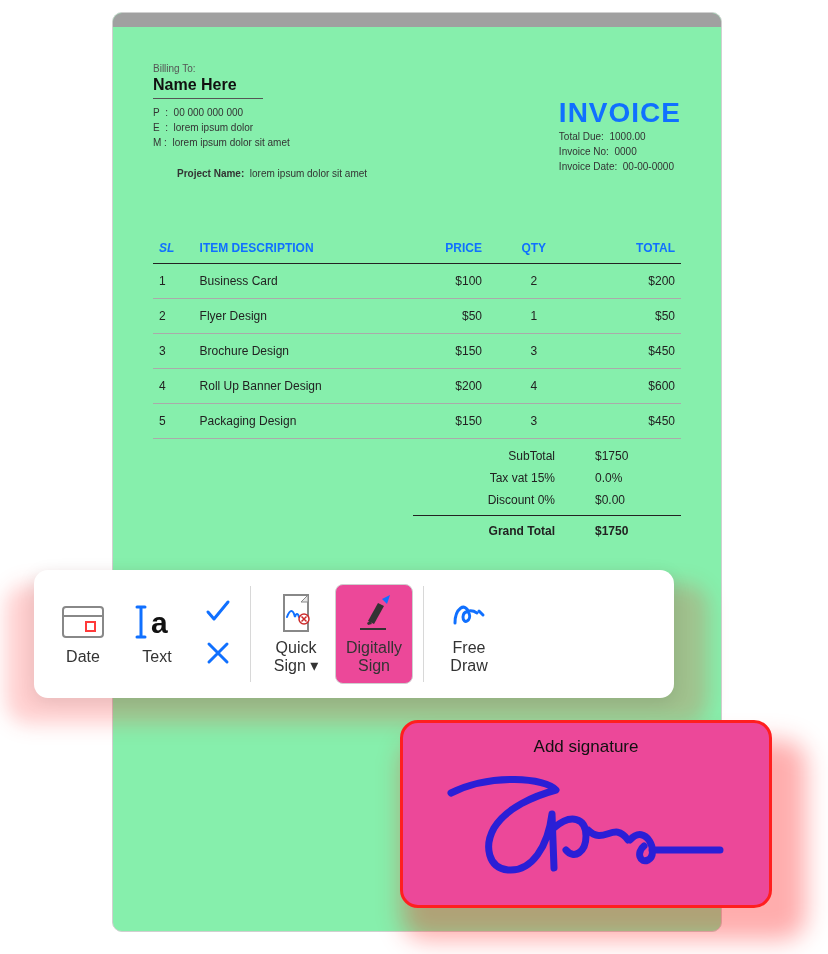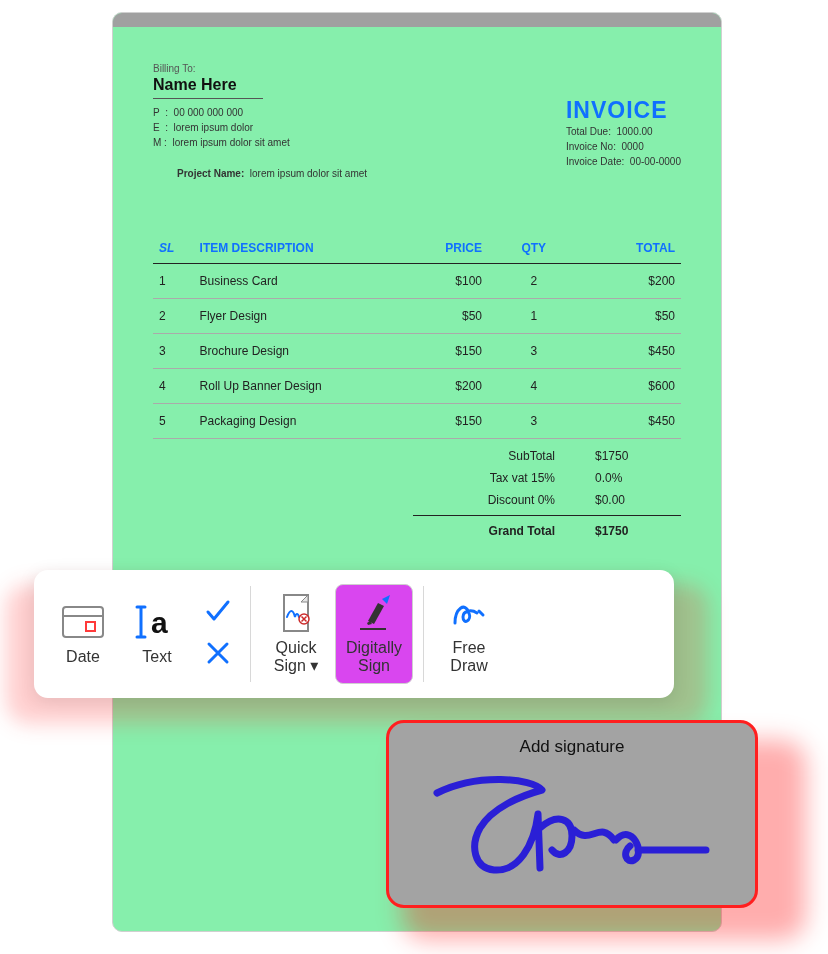--- a/index.html
+++ b/index.html
@@ -20,21 +20,21 @@
 
 .billing-block { float:left; width:320px; }
 .billing-label { font-size:10px; color:#555; margin-bottom:2px; }
 .billing-name { font-size:16px; font-weight:700; color:#111; margin-bottom:4px; }
 .billing-underline { border-top:1px solid #555; width:110px; margin-bottom:6px; }
 .billing-line { font-size:10px; color:#333; line-height:1.5; }
 .billing-project { font-size:10px; color:#333; margin-top:18px; }
 .billing-project b { font-weight:700;padding-left:24px; }
 
 .invoice-block { float:right; text-align:left; margin-top:34px; }
-.invoice-title { font-size:23px; font-weight:900; color:#1070ff; letter-spacing:1px; }
+.invoice-title { font-size:28px; font-weight:900; color:#1070ff; letter-spacing:1px; }
 .invoice-meta { font-size:10px; color:#333; line-height:1.5; }
 
 .clear { clear:both; }
 
 .table { width:100%; border-collapse:collapse; margin-top:54px; font-size:12px; }
 .table th { color:#1070ff; font-weight:700; text-align:left; padding:8px 6px; border-bottom:1px solid #222; }
 .table th.num { text-align:right; }
 .table th.ctr { text-align:center; }
 .table td { padding:10px 6px; border-bottom:1px solid #aaa; color:#222; }
 .table td.num { text-align:right; }
@@ -73,40 +73,40 @@
   background:#fff;
   border-radius:14px;
   box-shadow:0 4px 18px rgba(0,0,0,0.10);
   display:flex;
   align-items:center;
   padding:10px 14px;
   gap:4px;
 }
 .tb-item { display:flex; flex-direction:column; align-items:center; justify-content:center; gap:6px; padding:8px 10px; border-radius:8px; min-width:70px; }
 .tb-item .tb-label { font-size:16px; color:#333; text-align:center; line-height:1.15; }
-.tb-item-active { background:#d946ef; border:1px solid #cfcfcf; }
+.tb-item-active { background:#ec4899; border:1px solid #cfcfcf; }
 .tb-sep { width:1px; height:96px; background:#d8d8d8; margin:0 6px; }
 .tb-minibtns { display:flex; flex-direction:column; gap:14px; padding:0 8px; }
 .tb-minibtn { width:28px; height:28px; display:flex; align-items:center; justify-content:center; }
 .tb-icon { width:44px; height:40px; display:flex; align-items:center; justify-content:center; }
 
 
 .sig-glow {
   position:absolute;
   left:402px; top:740px;
   width:404px; height:200px;
   border-radius:24px;
   background:rgba(255,20,20,0.35);
   filter:blur(12px);
 }
 .sig-box {
   position:absolute;
-  left:386px; top:720px;
+  left:400px; top:720px;
   width:372px; height:188px;
-  background:#a3a3a3;
+  background:#ec4899;
   border:3px solid #ff1f1f;
   border-radius:18px;
   display:flex;
   flex-direction:column;
   align-items:center;
   padding:14px 10px 6px;
 }
 .sig-title { font-size:17px; color:#111; margin-bottom:4px; }
 .sig-canvas { flex:1; width:100%; display:flex; align-items:center; justify-content:center; }
 </style>

